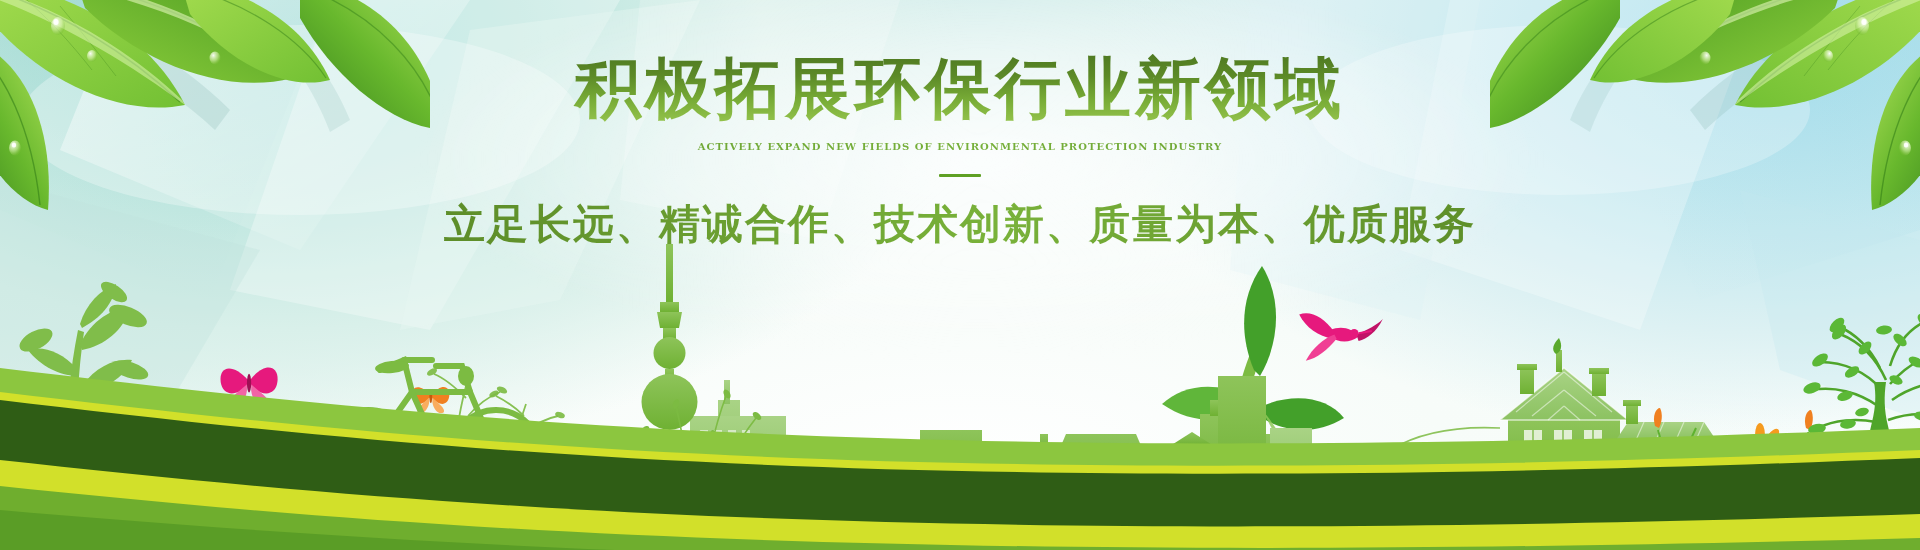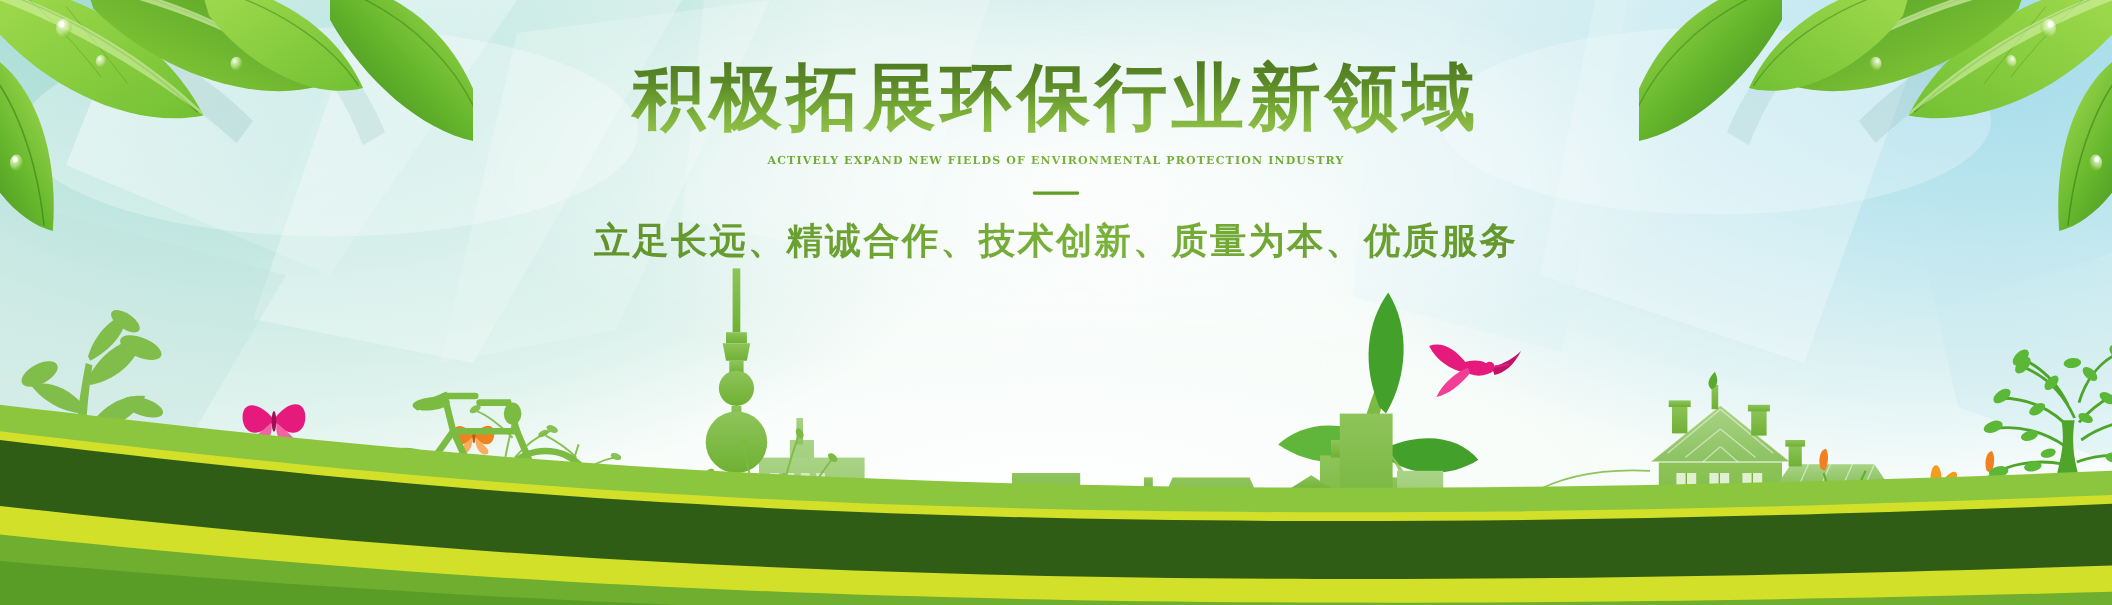--- a/index.html
+++ b/index.html
@@ -61,21 +61,21 @@
     background:linear-gradient(100deg,#5d8f2c 0%,#6aa033 22%,#76b03a 50%,#6aa033 78%,#5d8f2c 100%);
     -webkit-background-clip:text;background-clip:text;
     color:transparent;-webkit-text-fill-color:transparent;
   }
   .divider{
     width:42px;height:3px;margin:22px auto 0 auto;
     background:#5fa024;border-radius:1px;
   }
   .tagline{
     margin:20px 0 0 0;
-    font-size:33px;
+    font-size:41px;
     font-weight:700;
     letter-spacing:2px;
     font-family:"DejaVu Serif","Liberation Serif",serif;
     background:linear-gradient(100deg,#4e7a22 0%,#5f902a 26%,#79b23a 52%,#5f902a 76%,#4e7a22 100%);
     -webkit-background-clip:text;background-clip:text;
     color:transparent;-webkit-text-fill-color:transparent;
   }
 
   
   .scenery{position:absolute;left:0;bottom:0;width:1920px;height:330px;z-index:4;}

